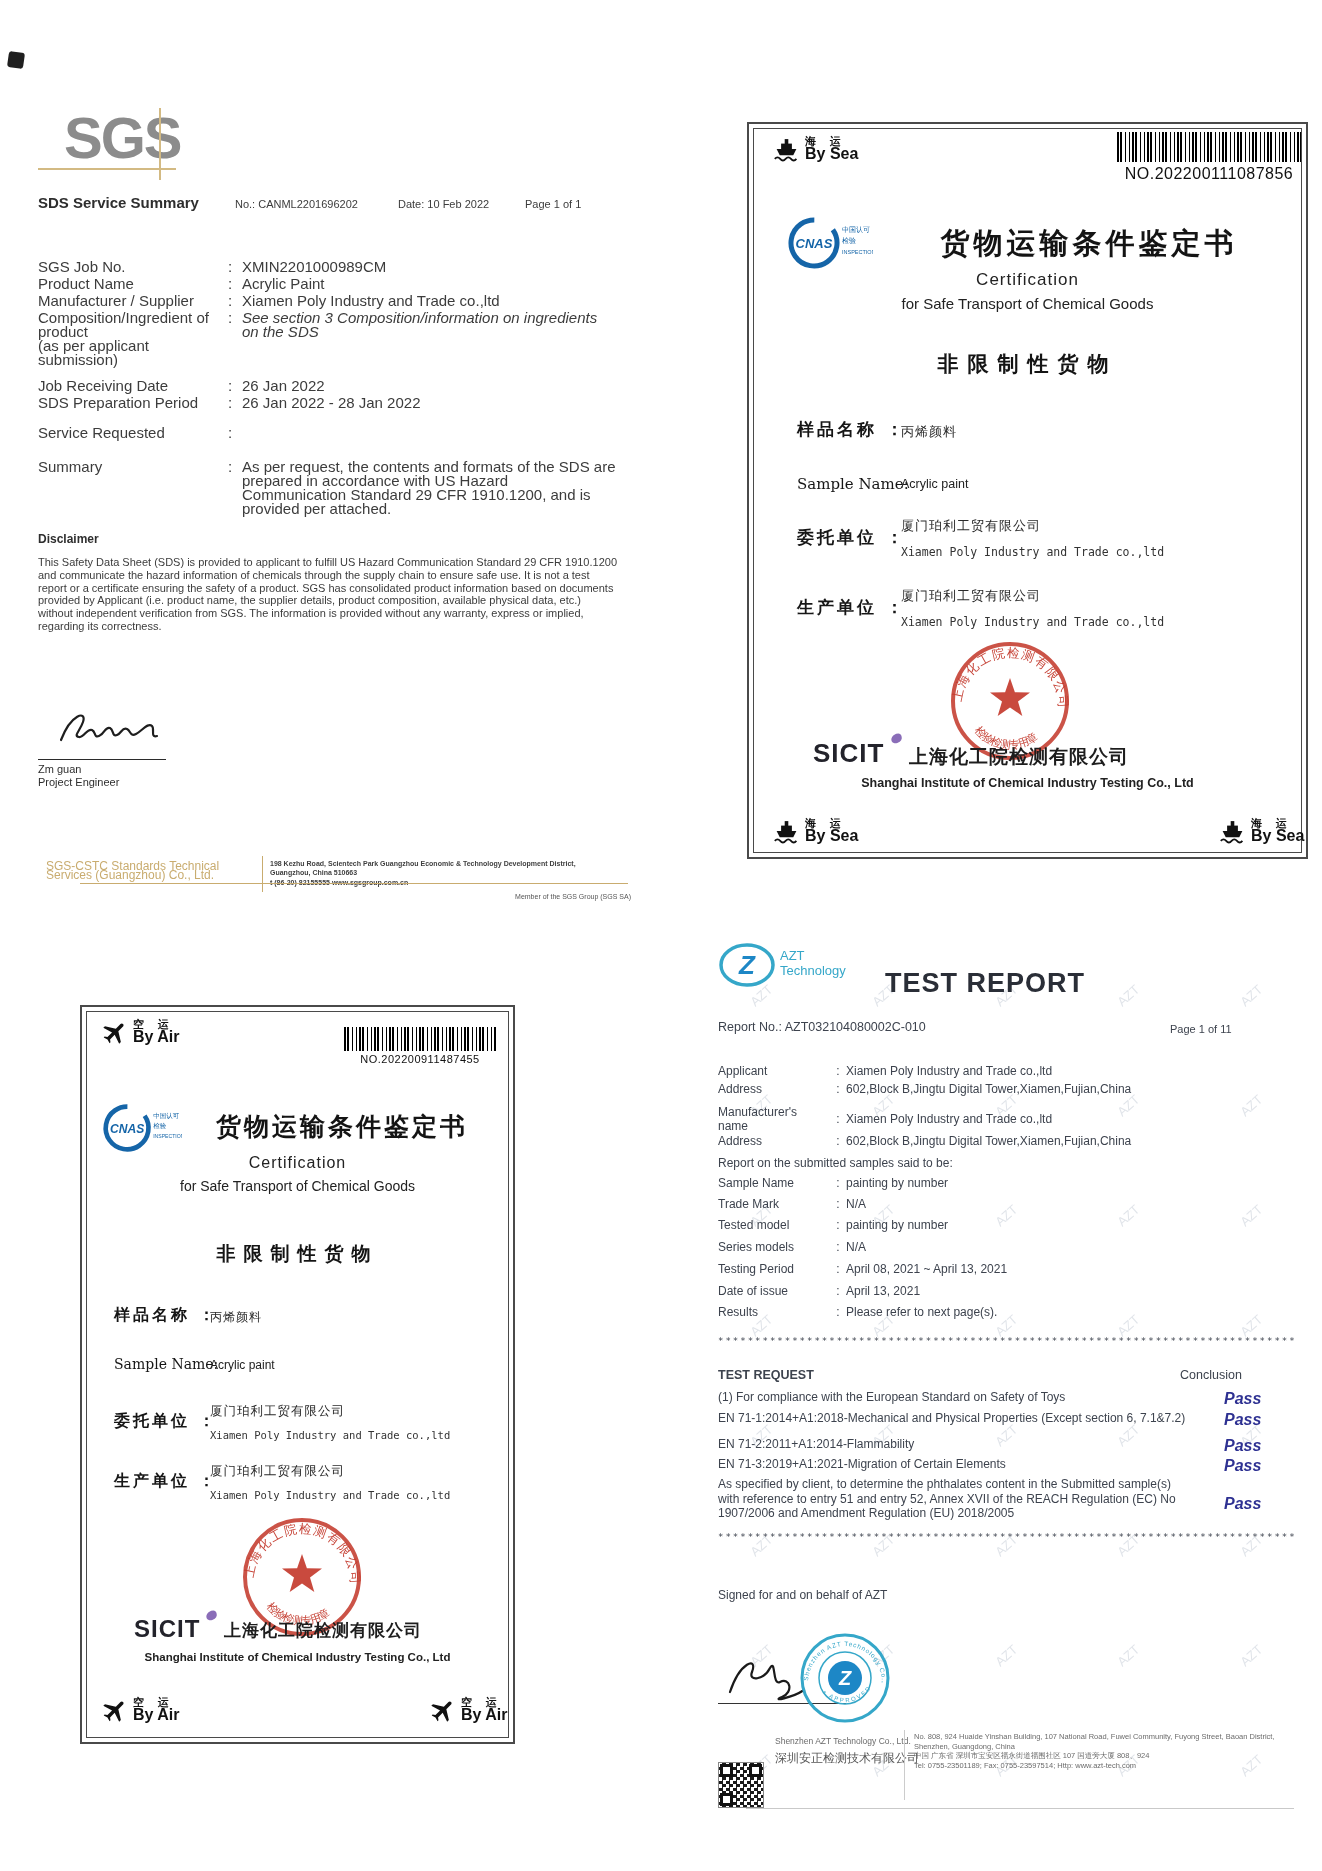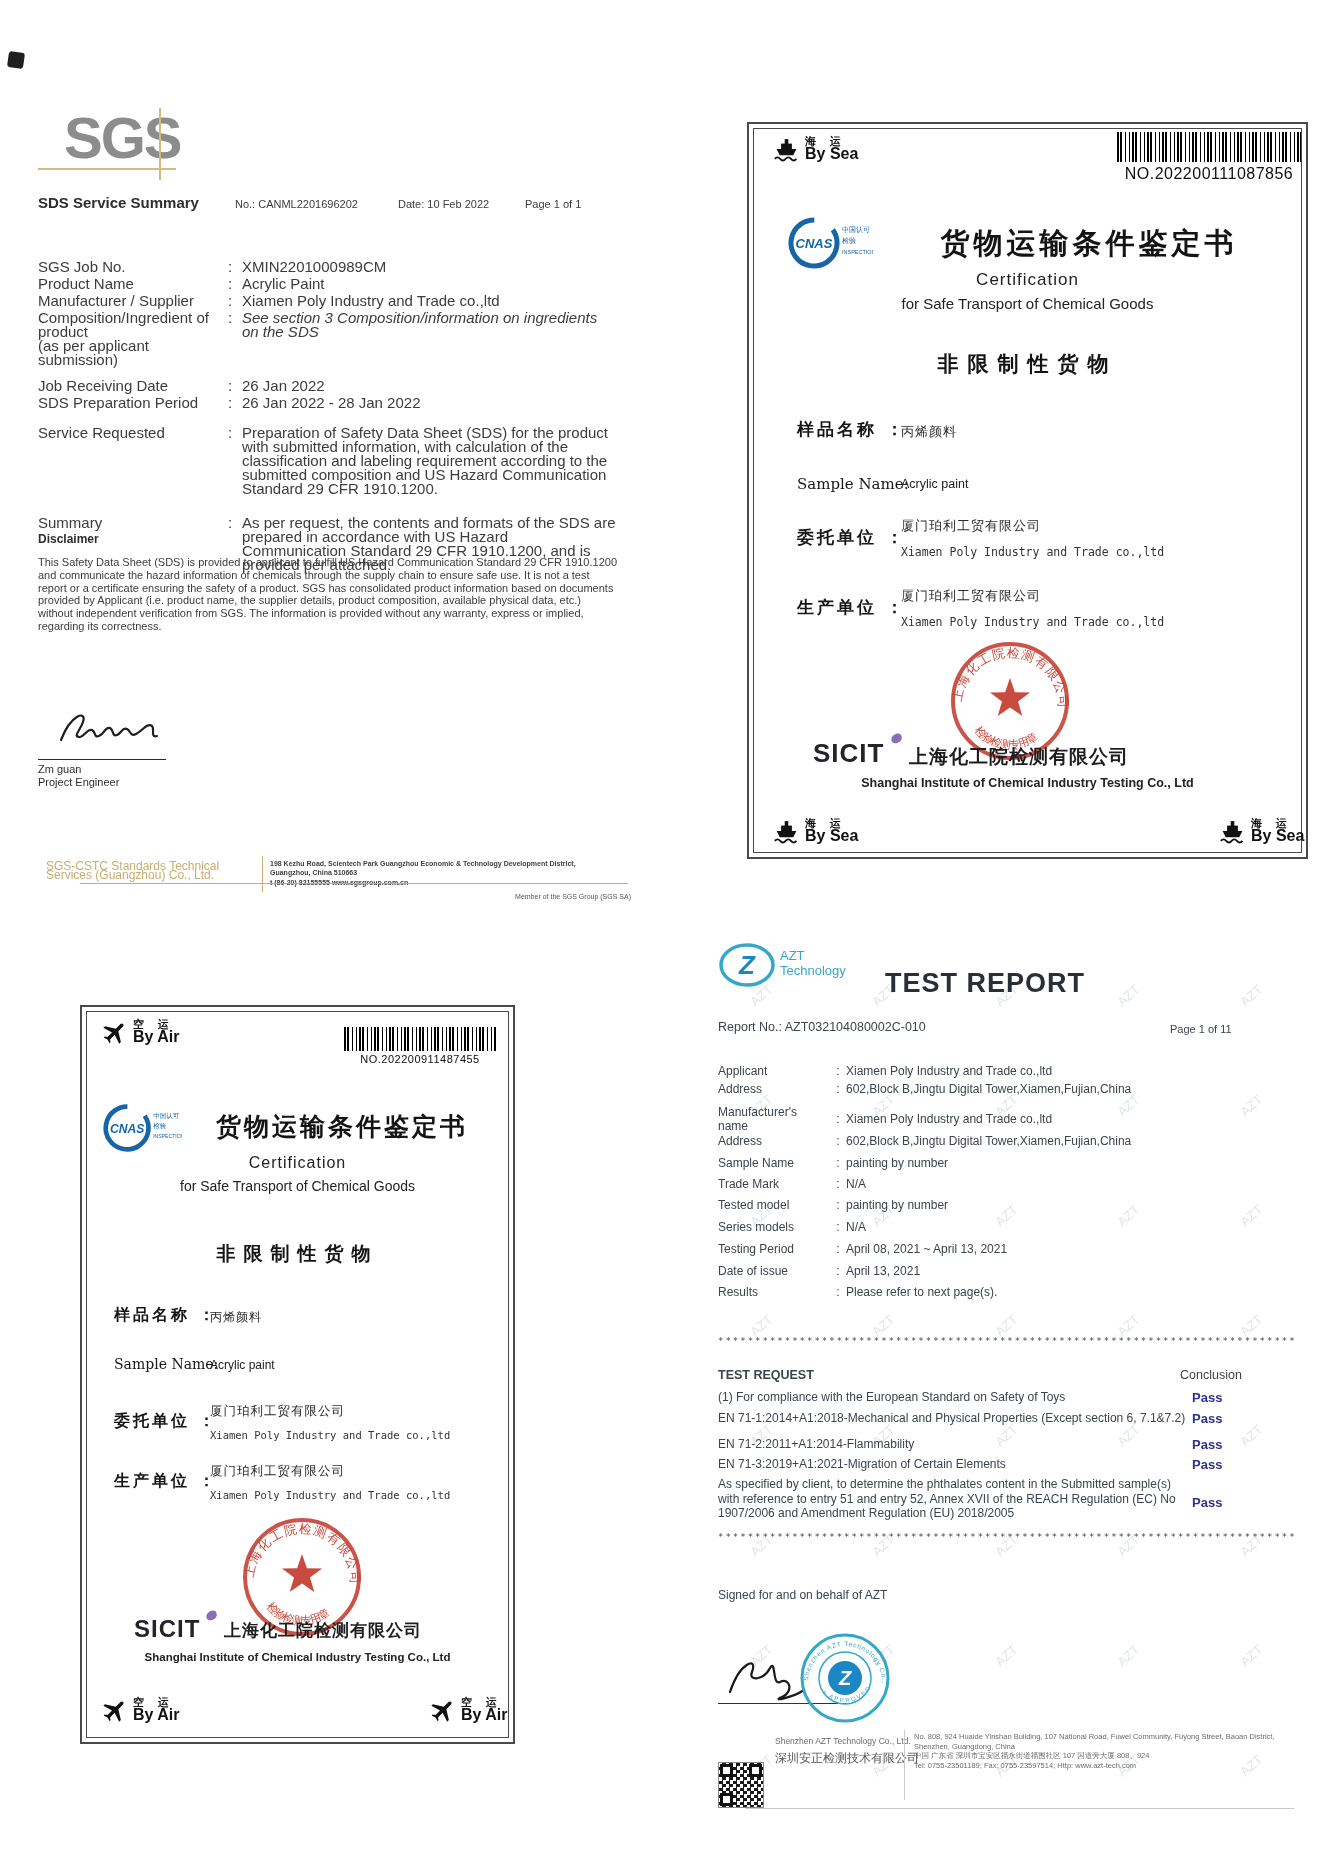--- a/index.html
+++ b/index.html
@@ -80,21 +80,21 @@
   .a-label { width:112px; flex:0 0 112px; line-height:14px; }
   .a-colon { width:16px; flex:0 0 16px; text-align:center; }
   .a-value { flex:1; line-height:14px; }
   .h18{min-height:18px}.h21{min-height:21px}.h22{min-height:22px}.h30{min-height:30px;align-items:center}.h20{min-height:20px}
   .azt-sep { height:12px; font-family:"DejaVu Sans Mono",monospace; font-size:9px; letter-spacing:2px; white-space:nowrap; overflow:hidden; color:#3d434e; }
   .sep1 { left:18px; top:396px; width:578px; }
   .sep2 { left:18px; top:592px; width:578px; }
   .azt-tr-title { left:18px; top:428px; font-size:12.5px; font-weight:600; }
   .azt-concl-title { left:480px; top:428px; font-size:12.5px; }
   .azt-tr { font-size:12px; line-height:14.5px; }
-  .pass { position:absolute; left:492px; font-size:13px; font-weight:600; color:#2e3192; }
+  .pass { position:absolute; left:524px; font-size:16px; font-weight:600; color:#2e3192;font-style:italic; }
   .azt-signed { left:18px; top:648px; font-size:12px; }
   .azt-sigline { left:18px; top:763px; width:128px; border-top:1.5px solid #333; }
   .azt-footer { left:18px; top:788px; width:580px; font-size:7.5px; color:#666; }
   .azt-f-company-en { position:absolute; left:57px; top:8px; font-size:8.5px; color:#6b6b6b; }
   .azt-f-company-zh { position:absolute; left:57px; top:22px; font-size:12px; color:#555; font-family:"DejaVu Serif",serif; }
   .azt-f-vline { position:absolute; left:186px; top:2px; width:1px; height:70px; background:#ccc; }
   .azt-f-right { position:absolute; left:196px; top:4px; width:384px; line-height:9.5px; color:#6b6b6b; }
   .azt-f-rule { position:absolute; left:28px; top:80px; width:548px; height:1px; background:#c9c9c9; }
   .qr { position:absolute; left:0px; top:34px; width:46px; height:46px;
         background:repeating-conic-gradient(#1a1a1a 0% 25%, #fff 0% 50%) 0 0/7px 7px; border:1px solid #888; }
@@ -147,21 +147,20 @@
         <div class="f-value">26 Jan 2022</div>
       </div>
       <div class="f-row">
         <div class="f-label">SDS Preparation Period</div>
         <div class="f-colon">:</div>
         <div class="f-value">26 Jan 2022 - 28 Jan 2022</div>
       </div>
       <div class="f-row gap-b">
         <div class="f-label">Service Requested</div>
         <div class="f-colon">:</div>
-        <div class="f-value">Preparation of Safety Data Sheet (SDS) for the product with submitted information, with calculation of the classification and labeling requirement according to the submitted composition and US Hazard Communication Standard 29 CFR 1910.1200.</div>
       </div>
       <div class="f-row gap-c">
         <div class="f-label">Summary</div>
         <div class="f-colon">:</div>
         <div class="f-value">As per request, the contents and formats of the SDS are prepared in accordance with US Hazard Communication Standard 29 CFR 1910.1200, and is provided per attached.</div>
       </div>
     </div>
 
     <div class="abs sgs-disc-title">Disclaimer</div>
     <div class="abs sgs-disc-text">This Safety Data Sheet (SDS) is provided to applicant to fulfill US Hazard Communication Standard 29 CFR 1910.1200 and communicate the hazard information of chemicals through the supply chain to ensure safe use. It is not a test report or a certificate ensuring the safety of a product. SGS has consolidated product information based on documents provided by Applicant (i.e. product name, the supplier details, product composition, available physical data, etc.) without independent verification from SGS. The information is provided without any warranty, express or implied, regarding its correctness.</div>
@@ -419,20 +418,21 @@
         <div class="a-row h30">
           <div class="a-label">Manufacturer's name</div>
           <div class="a-colon">:</div>
           <div class="a-value">Xiamen Poly Industry and Trade co.,ltd</div>
         </div>
         <div class="a-row h22">
           <div class="a-label">Address</div>
           <div class="a-colon">:</div>
           <div class="a-value">602,Block B,Jingtu Digital Tower,Xiamen,Fujian,China</div>
         </div>
+        <div class="a-row h20">Report on the submitted samples said to be:</div>
         <div class="a-row h21">
           <div class="a-label">Sample Name</div>
           <div class="a-colon">:</div>
           <div class="a-value">painting by number</div>
         </div>
         <div class="a-row h21">
           <div class="a-label">Trade Mark</div>
           <div class="a-colon">:</div>
           <div class="a-value">N/A</div>
         </div>

